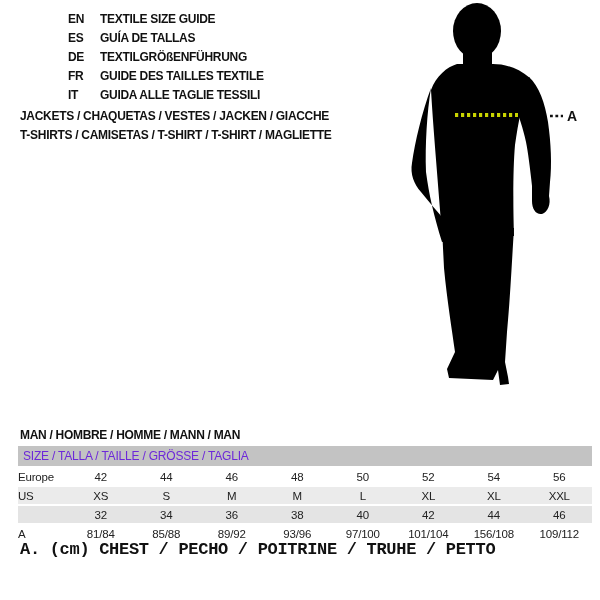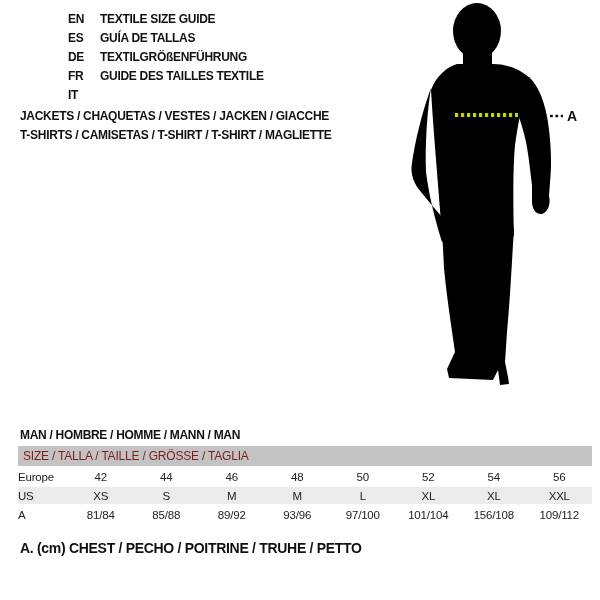--- a/index.html
+++ b/index.html
@@ -29,30 +29,30 @@
   
   .section-title{left:20px;top:428px;font-size:12px;font-weight:700;letter-spacing:-0.3px;}
 
   
   .size-table-wrap{left:18px;top:446px;width:574px;}
   table.size-table{width:574px;border-collapse:collapse;table-layout:fixed;
     font-size:11.5px;letter-spacing:-0.2px;color:#222;}
   table.size-table col.label-col{width:50px;}
   table.size-table td,table.size-table th{padding:0;height:17px;vertical-align:middle;font-weight:400;}
   tr.table-header th{background:#c3c3c3;text-align:left;padding-left:5px;height:20px;
-    font-weight:400;font-size:12px;color:#7f1d1d;white-space:nowrap;}
+    font-weight:400;font-size:12px;color:#6d28d9;white-space:nowrap;}
   td.row-label{text-align:left;padding-left:5px;margin-left:16px;}
   td.val{text-align:center;}
   tr.bg-white td{background:#ffffff;}
   tr.bg-gray1 td{background:#ebebeb;}
   tr.bg-gray2 td{background:#e4e4e4;}
   table.size-table tr{border-bottom:2px solid #fff;}
 
   
-  .footnote{left:20px;top:540px;font-size:14px;font-weight:700;letter-spacing:-0.3px;}
+  .footnote{left:20px;top:540px;font-size:17px;font-weight:700;letter-spacing:-0.3px;font-family:Liberation Mono, monospace;}
 </style>
 </head>
 <body>
 
 <div class="abs lang-block">
   <div class="lang-row">
     <span class="lang-code">EN</span>
     <span class="lang-label">TEXTILE SIZE GUIDE</span>
   </div>
   <div class="lang-row">
@@ -62,20 +62,21 @@
   <div class="lang-row">
     <span class="lang-code">DE</span>
     <span class="lang-label">TEXTILGRÖßENFÜHRUNG</span>
   </div>
   <div class="lang-row">
     <span class="lang-code">FR</span>
     <span class="lang-label">GUIDE DES TAILLES TEXTILE</span>
   </div>
   <div class="lang-row">
     <span class="lang-code">IT</span>
+    <span class="lang-label">GUIDA ALLE TAGLIE TESSILI</span>
   </div>
 </div>
 
 <div class="abs categories">
   <div class="category-line">JACKETS / CHAQUETAS / VESTES / JACKEN / GIACCHE</div>
   <div class="category-line">T-SHIRTS / CAMISETAS / T-SHIRT / T-SHIRT / MAGLIETTE</div>
 </div>
 
 <div class="abs figure-wrap">
   <svg width="180" height="400" viewBox="0 0 180 400" aria-hidden="true">
@@ -132,20 +133,31 @@
       <td class="row-label">US</td>
       <td class="val">XS</td>
       <td class="val">S</td>
       <td class="val">M</td>
       <td class="val">M</td>
       <td class="val">L</td>
       <td class="val">XL</td>
       <td class="val">XL</td>
       <td class="val">XXL</td>
     </tr>
+    <tr class="bg-gray2">
+      <td class="row-label"></td>
+      <td class="val">32</td>
+      <td class="val">34</td>
+      <td class="val">36</td>
+      <td class="val">38</td>
+      <td class="val">40</td>
+      <td class="val">42</td>
+      <td class="val">44</td>
+      <td class="val">46</td>
+    </tr>
     <tr class="bg-white">
       <td class="row-label">A</td>
       <td class="val">81/84</td>
       <td class="val">85/88</td>
       <td class="val">89/92</td>
       <td class="val">93/96</td>
       <td class="val">97/100</td>
       <td class="val">101/104</td>
       <td class="val">156/108</td>
       <td class="val">109/112</td>

